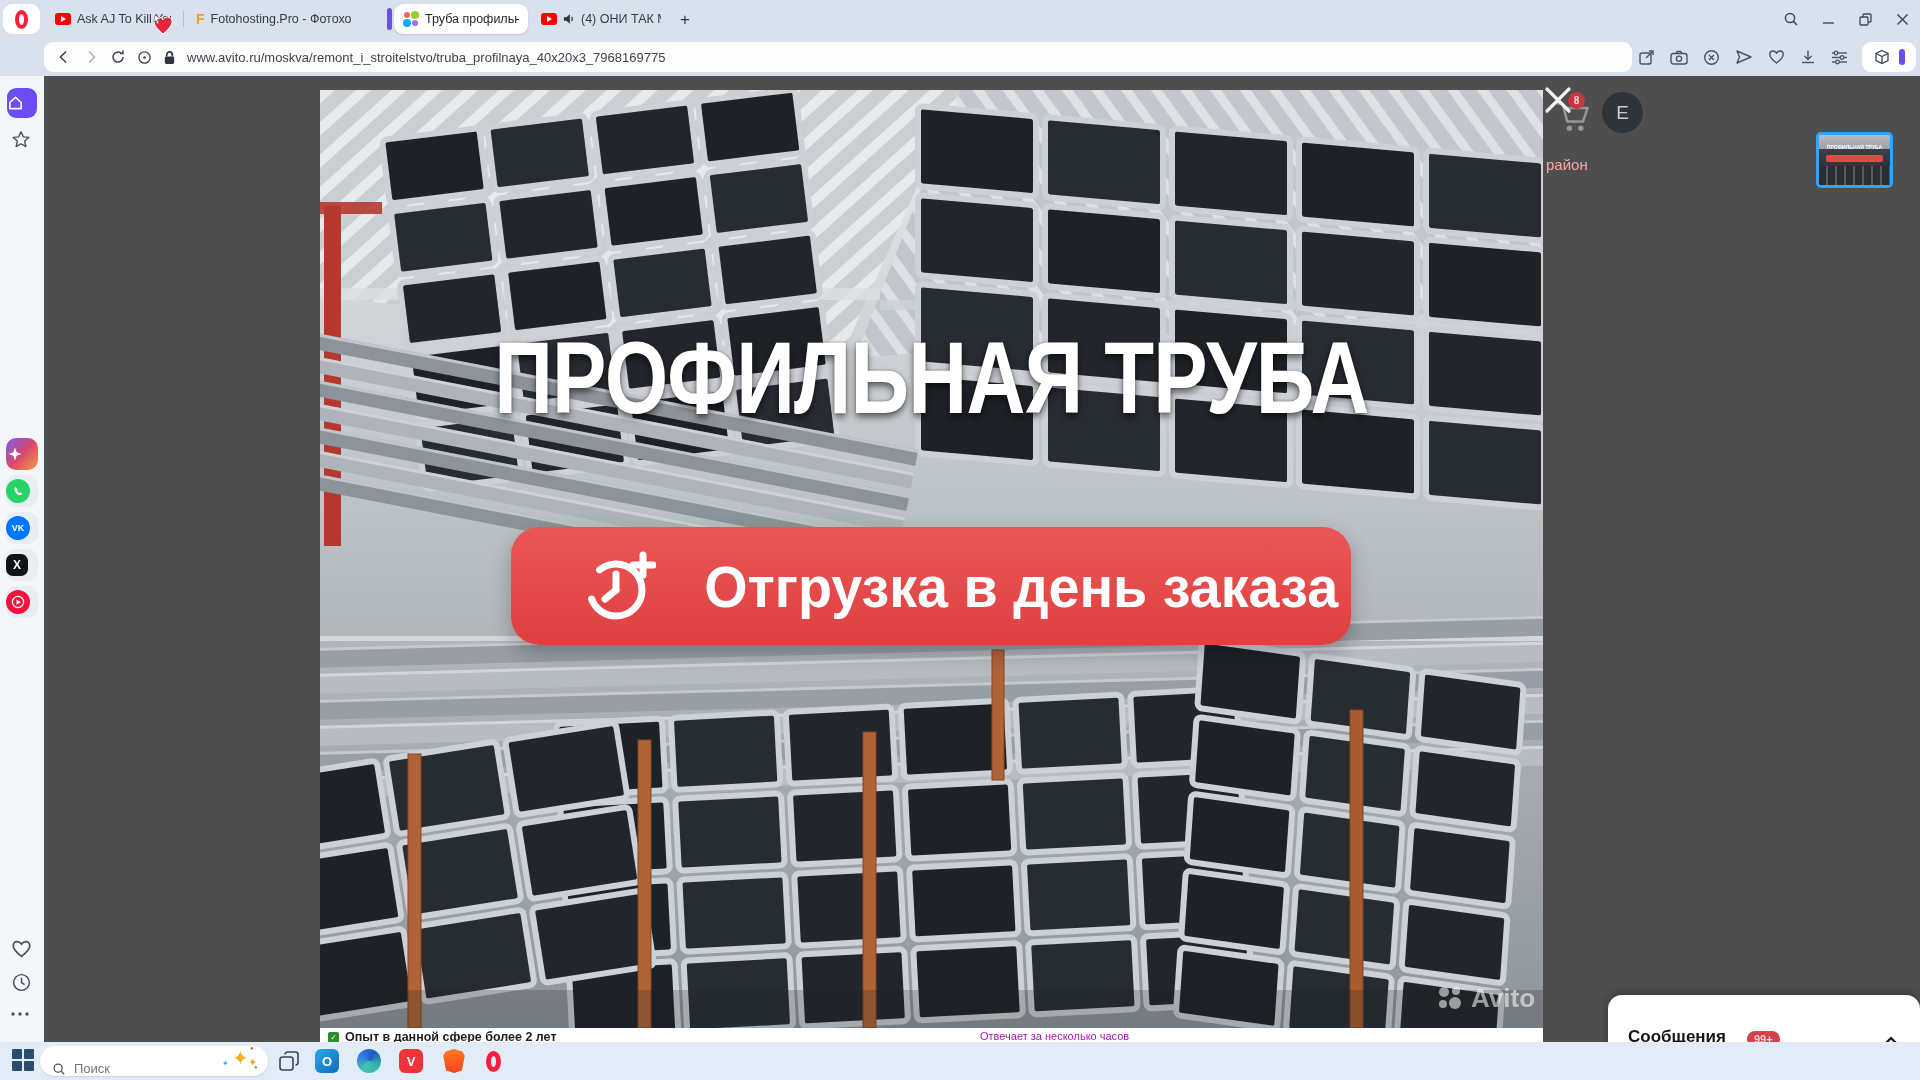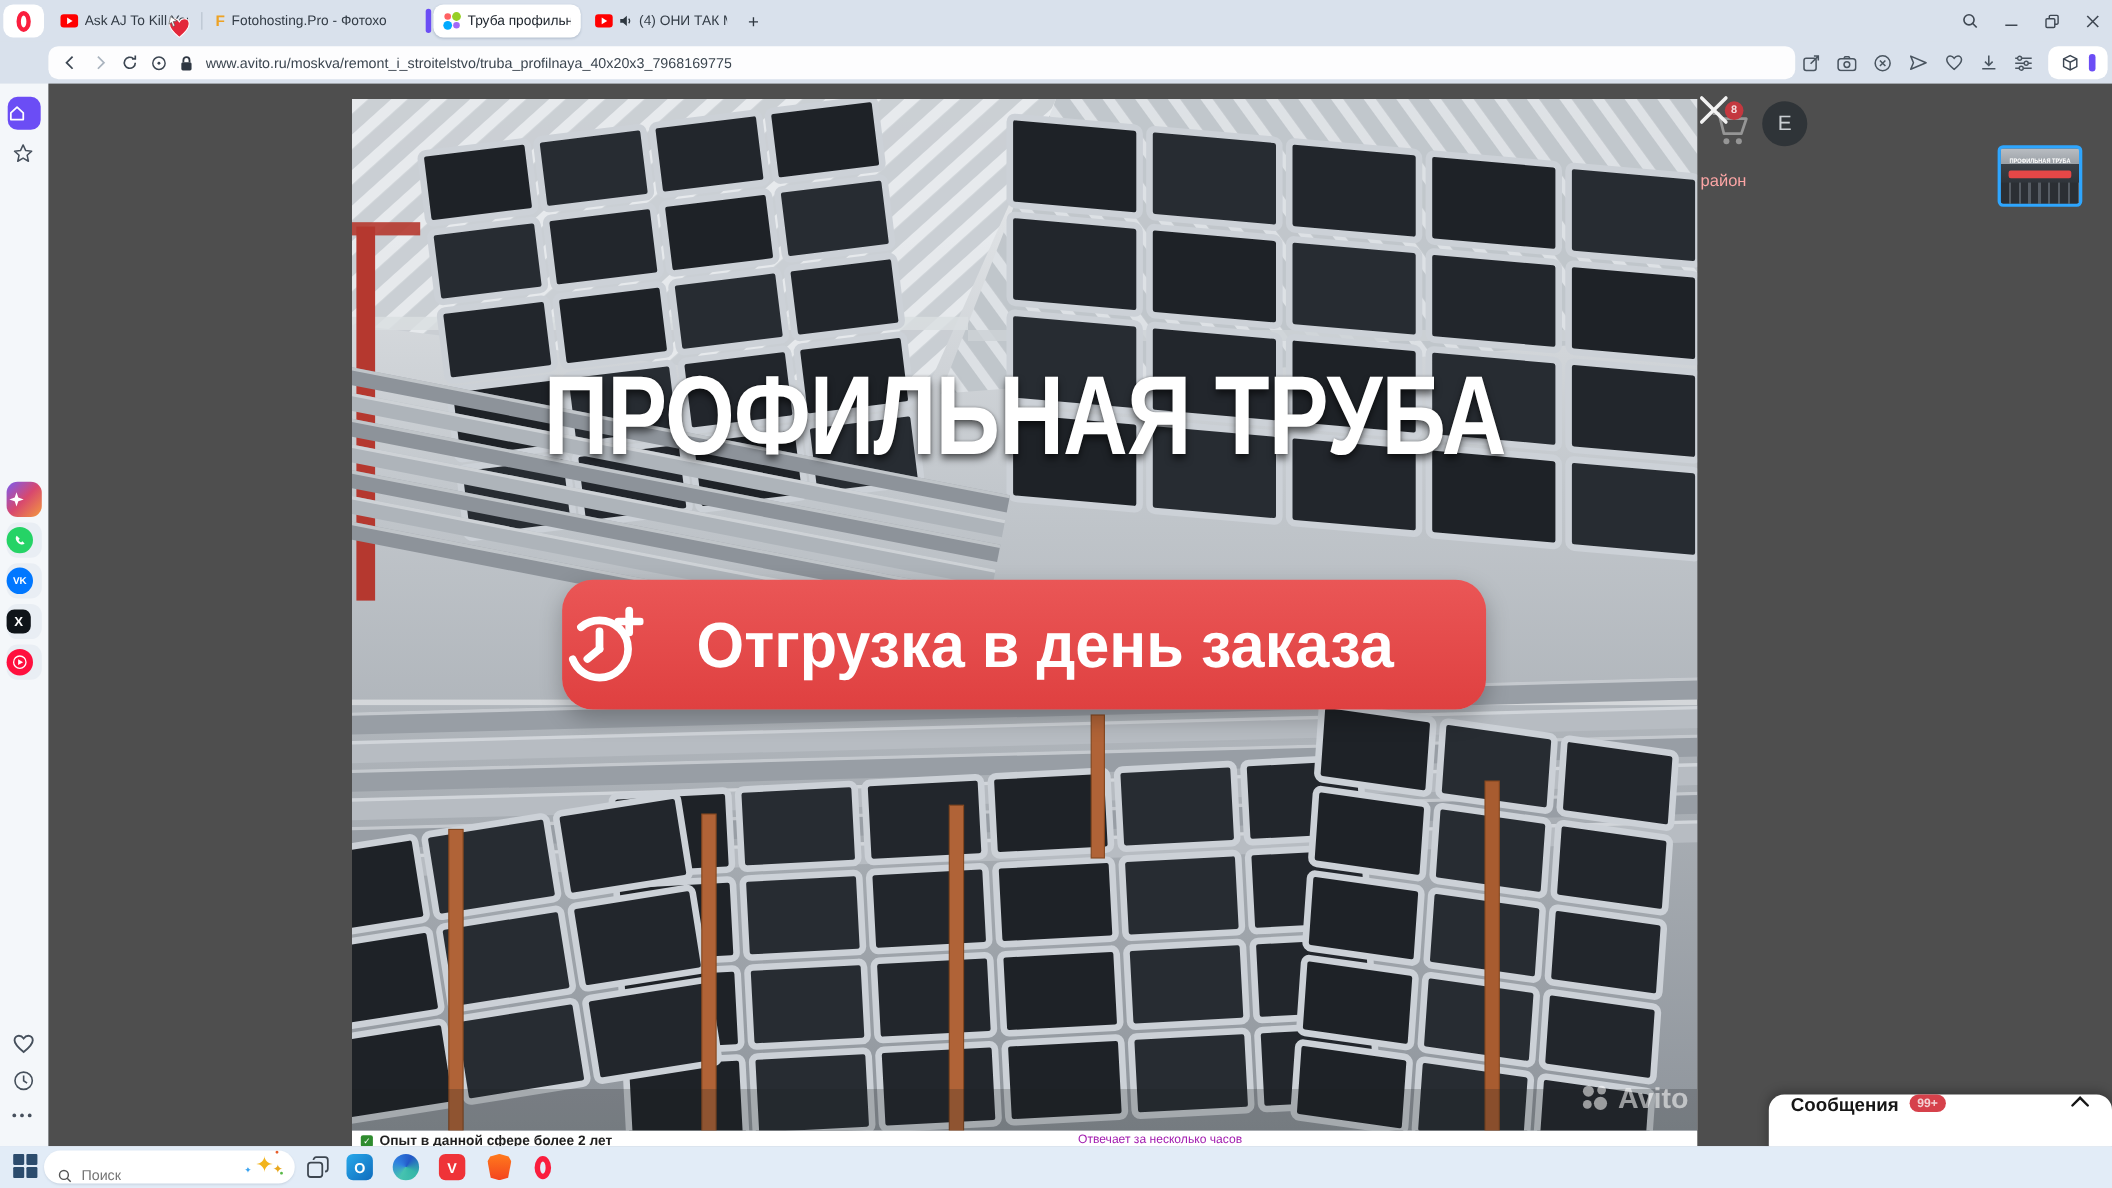--- a/index.html
+++ b/index.html
@@ -40,21 +40,21 @@
   .sidebar{position:absolute;left:0;top:76px;width:44px;height:966px;background:#f4f7fa}
   .sb{position:absolute;display:flex;align-items:center;}
   .tile{width:32px;height:32px;border-radius:10px;background:#e9eef4}
   .home-tile{left:7px;top:12px;width:30px;height:30px;border-radius:9px;background:#6b4df5}
 
   
   .content{position:absolute;left:44px;top:76px;width:1876px;height:966px;background:#4e4e4e;overflow:hidden}
   .photo{position:absolute;left:276px;top:14px;width:1223px;height:938px;background:#c9ced3;overflow:hidden}
   .photo svg.scene{position:absolute;left:0;top:0;width:100%;height:100%}
   .photo-title{position:absolute;left:0;width:100%;top:237px;text-align:center;font-size:102px;font-weight:800;color:#fff;line-height:1;transform:scaleX(.8);letter-spacing:-1px;text-shadow:0 4px 8px rgba(0,0,0,.55),0 0 3px rgba(0,0,0,.35);z-index:3}
-  .banner{position:absolute;left:191px;top:437px;width:840px;height:118px;border-radius:28px;background:linear-gradient(180deg,#ea5656,#df4040);display:flex;align-items:center;justify-content:flex-start;gap:35px;box-shadow:0 8px 20px rgba(0,0,0,.25);z-index:3}
+  .banner{position:absolute;left:191px;top:437px;width:840px;height:118px;border-radius:28px;background:linear-gradient(180deg,#ea5656,#df4040);display:flex;align-items:center;justify-content:flex-end;gap:35px;box-shadow:0 8px 20px rgba(0,0,0,.25);z-index:3}
   .banner-text{font-size:58px;font-weight:700;color:#fff;transform:scaleX(.96);white-space:nowrap}
   .buy-wrap{position:absolute;left:520px;top:863px;width:194px;height:64px;background:#2d2d2f;border-radius:22px;display:flex;align-items:center;justify-content:center;z-index:3}
   .buy-btn{width:134px;height:47px;background:#9a5ce6;border:none;border-radius:12px;color:#fff;font-size:14px;font-family:"Liberation Sans",sans-serif;display:flex;align-items:center;justify-content:center;white-space:nowrap}
   .watermark{position:absolute;left:1116px;top:893px;display:flex;align-items:center;gap:5px;opacity:.55;z-index:3}
   .watermark .wm-txt{font-size:26px;font-weight:700;color:#fff}
 
   .strip{position:absolute;left:276px;top:952px;width:1223px;height:14px;background:#fff;overflow:hidden}
   .strip-left{position:absolute;left:8px;top:2px;display:flex;align-items:center;gap:6px}
   .chk{width:11px;height:11px;border-radius:2px;background:#2e8b2e;color:#fff;font-size:8px;line-height:11px;text-align:center;flex:none}
   .strip-left span.t{font-size:12.5px;font-weight:700;color:#1f1f1f;white-space:nowrap}
@@ -63,21 +63,21 @@
   .close-btn{position:absolute;left:1499px;top:9px;width:30px;height:30px;z-index:4}
   .cart-wrap{position:absolute;left:1510px;top:24px;width:40px;height:34px;opacity:.95}
   .cart-badge{position:absolute;left:1524px;top:16px;min-width:17px;height:17px;border-radius:9px;background:#c4383f;color:#f4d9da;font-size:10px;font-weight:700;display:flex;align-items:center;justify-content:center;padding:0 4px}
   .avatar{position:absolute;left:1558px;top:16px;width:41px;height:41px;border-radius:50%;background:#2f3438;color:#c9ced2;font-size:19px;display:flex;align-items:center;justify-content:center}
   .district{position:absolute;left:1502px;top:80px;font-size:15px;color:#fca5a5}
   .thumb{position:absolute;left:1772px;top:56px;width:77px;height:56px;border:3px solid #2ea6ff;border-radius:5px;background:linear-gradient(180deg,#b9bdc2 0%,#9aa0a6 28%,#3a4046 29%,#23272c 100%);overflow:hidden}
   .thumb .tt{position:absolute;left:0;width:100%;top:9px;text-align:center;font-size:6px;font-weight:700;color:#fff;white-space:nowrap;transform:scaleX(.85)}
   .thumb .tr{position:absolute;left:10%;top:20px;width:80%;height:7px;border-radius:2px;background:#e64747}
   .thumb .tg{position:absolute;left:0;top:31px;width:100%;height:25px;background:repeating-linear-gradient(90deg,#2b2f34 0 7px,#565c63 7px 9px)}
 
-  .messages{position:absolute;left:1564px;top:919px;width:312px;height:52px;background:#fff;border-radius:14px 14px 0 0;box-shadow:0 -2px 10px rgba(0,0,0,.3);display:flex;align-items:flex-start;padding:0 20px;gap:10px;z-index:5}
+  .messages{position:absolute;left:1564px;top:919px;width:312px;height:52px;background:#fff;border-radius:14px 14px 0 0;box-shadow:0 -2px 10px rgba(0,0,0,.3);display:flex;align-items:flex-end;padding:0 20px;gap:21px;z-index:5}
   .msg-label{font-size:17px;font-weight:700;color:#161616;white-space:nowrap}
   .msg-badge{background:#d6414b;color:#f3d2d4;font-size:11px;font-weight:700;padding:2px 7px;border-radius:10px}
   .msg-chevron{margin-left:auto}
 
   
   .taskbar{position:absolute;left:0;top:1042px;width:1920px;height:38px;background:#e2ecf7}
   .start{position:absolute;left:12px;top:7px;width:24px;height:24px;display:grid;grid-template-columns:10px 10px;grid-template-rows:10px 10px;gap:2px}
   .start i{background:#2c4c6d;border-radius:1px}
   .tb-search{position:absolute;left:40px;top:4px;width:228px;height:30px;background:#fff;border-radius:15px;display:flex;align-items:flex-end;gap:8px;padding:0 12px;box-shadow:0 1px 2px rgba(60,80,110,.15)}
   .tb-search input{border:none;outline:none;font-size:13px;color:#444;width:110px;font-family:"Liberation Sans",sans-serif;background:transparent}

